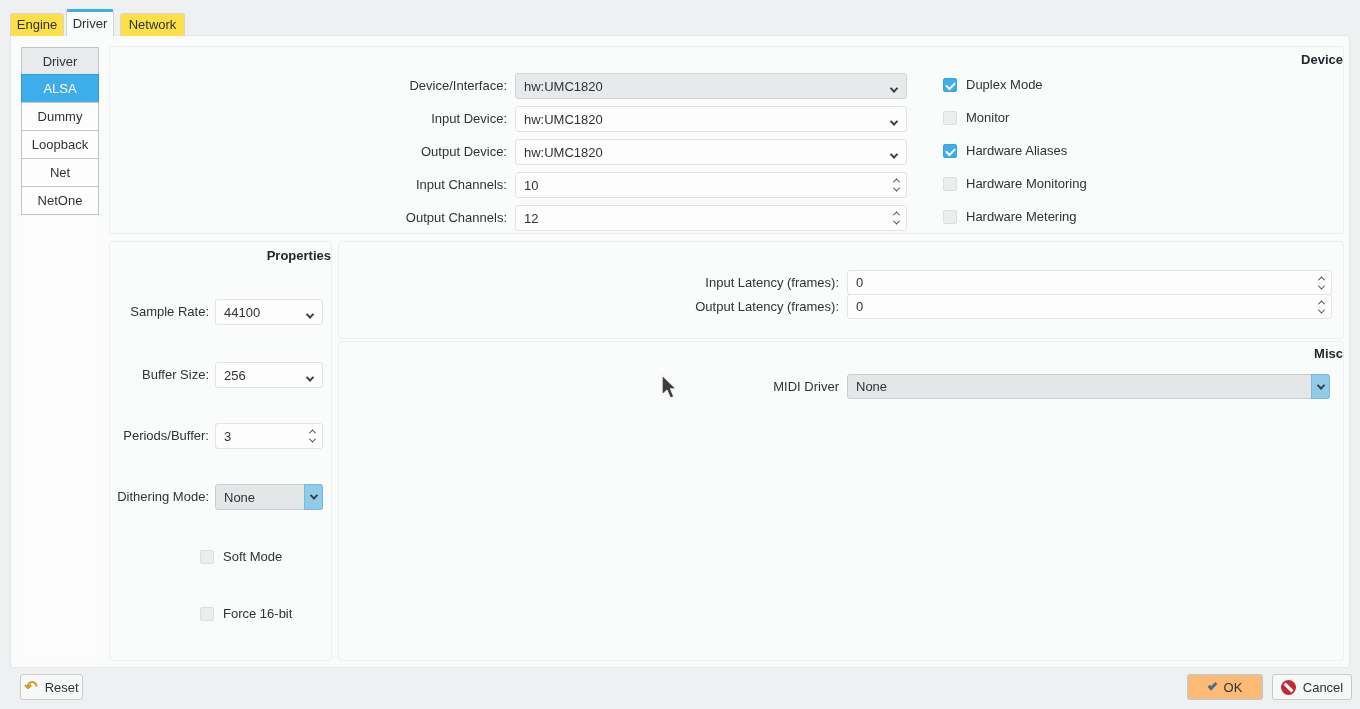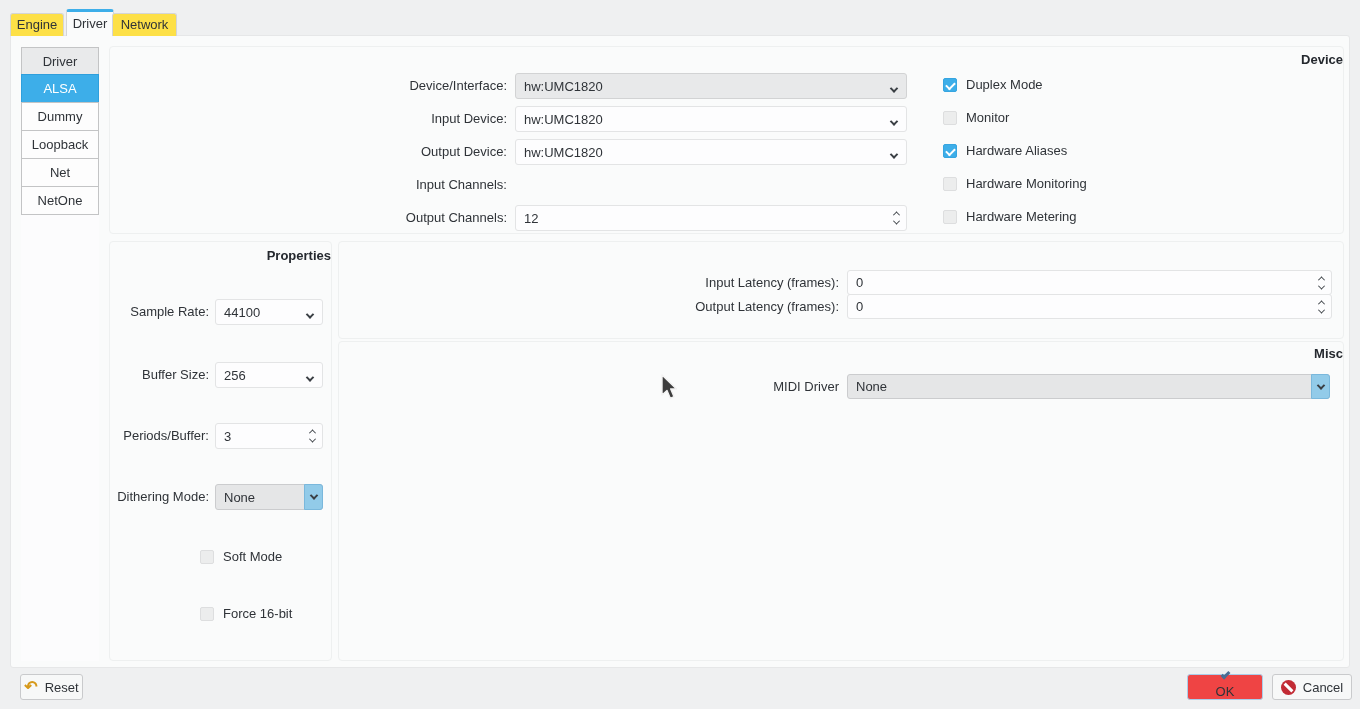--- a/index.html
+++ b/index.html
@@ -9,21 +9,21 @@
     font-size:13px; color:#2f3338;
     background:#eff0f1; position:relative;
   }
   
   .tab { position:absolute; background:#fafbfb; border:1px solid #d4d5d6; border-bottom:none;
          border-radius:3px 3px 0 0; text-align:center; line-height:22px; z-index:5; }
   .tab.inactive { top:13px; height:23px; background:#fde047; }
   .tab.active { top:9px; height:27px; border-top:3px solid #3daee9; line-height:24px; }
   #tab-engine { left:10px; width:54px; }
   #tab-driver { left:66px; width:48px; }
-  #tab-network { left:112px; width:65px; }
+  #tab-network { left:120px; width:65px; }
   
   .pane { position:absolute; left:10px; top:35px; width:1340px; height:633px;
           background:#fafbfb; border:1px solid #e6e7e8; border-radius:0 3px 3px 3px; z-index:1; }
   
   .sidebar { position:absolute; left:10px; top:11px; width:78px; height:614px; background:#fcfcfd; }
   .side-cell { width:78px; height:29px; background:#fdfdfd; border:1px solid #c3c4c5;
                display:flex; align-items:center; justify-content:center; margin-top:-1px; }
   .side-cell.header { height:28px; background:#e9eaeb; margin-top:0; }
   .side-cell.selected { background:#3daee9; border-color:#2f9fdc; color:#ffffff; }
   
@@ -66,21 +66,21 @@
   .prow { position:absolute; left:0; right:0; display:flex; height:26px; }
   .prow .lbl { flex:1; text-align:right; padding-right:6px; line-height:26px; }
   .prow .field { width:108px; margin-right:8px; }
   .pcheck { position:absolute; left:90px; }
   
   .wrow { position:absolute; left:0; display:flex; height:25px; }
   .wrow .lbl { text-align:right; padding-right:8px; line-height:25px; }
   
   .btn { position:absolute; top:674px; height:26px; border-radius:3px; border:1px solid #c9cacc;
          background:#f7f8f8; display:flex; align-items:center; justify-content:center; gap:7px; }
-  .btn-ok { background:#ef4444; border-color:#aacde9;flex-direction:column; }
+  .btn-ok { background:#fdba74; border-color:#aacde9; }
   .icon-reset { color:#d6991b; font-size:16px; line-height:14px; font-weight:bold; }
   .icon-check { display:inline-block; width:9px; height:5px; border-left:3px solid #4a6d94;
                 border-bottom:3px solid #4a6d94; transform:rotate(-45deg); margin-top:-4px; }
   .icon-cancel { width:15px; height:15px; border-radius:50%; background:#c22b35; position:relative; flex:none; }
   .icon-cancel::after { content:""; position:absolute; left:2px; top:6px; width:11px; height:3px;
                 background:#fff; transform:rotate(45deg); }
   
   .cursor { position:absolute; left:660px; top:374px; z-index:50; }
 </style>
 </head>
@@ -120,20 +120,27 @@
       </div>
       <div class="drow">
         <div class="lbl">Output Device:</div>
         <div class="field combo-edit">
           <span class="val">hw:UMC1820</span>
           <span class="combo-arrow"><span class="chev down"></span></span>
         </div>
       </div>
       <div class="drow">
         <div class="lbl">Input Channels:</div>
+        <div class="field spin">
+          <span class="val">10</span>
+          <span class="spin-ctl">
+              <span class="chev sm up"></span>
+              <span class="chev sm down"></span>
+            </span>
+        </div>
       </div>
       <div class="drow">
         <div class="lbl">Output Channels:</div>
         <div class="field spin">
           <span class="val">12</span>
           <span class="spin-ctl">
               <span class="chev sm up"></span>
               <span class="chev sm down"></span>
             </span>
         </div>

